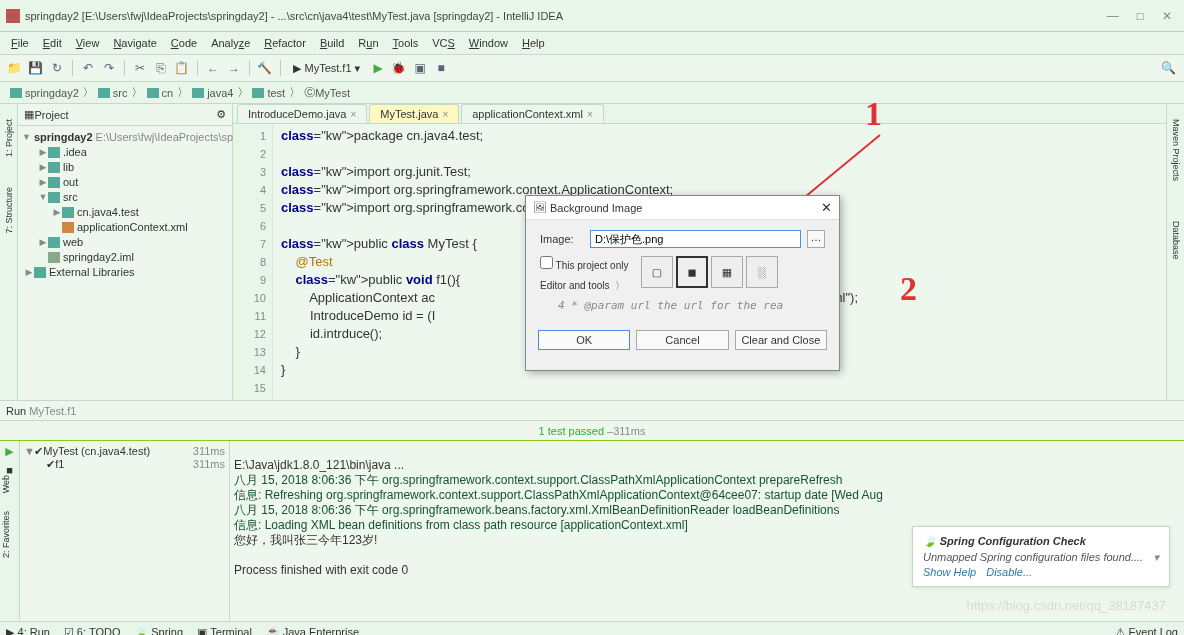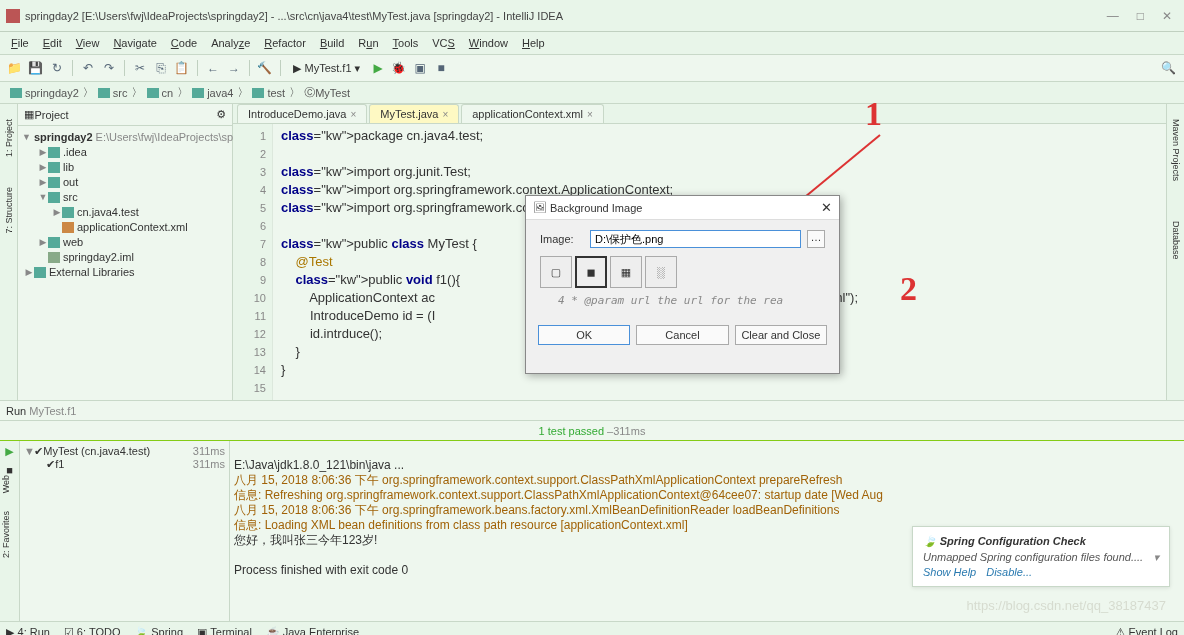--- a/index.html
+++ b/index.html
@@ -44,41 +44,41 @@
 .ann { color:#a70; }
 .right-rail { width:18px; background:#e8f5e9; border-left:1px solid #c8d8c8; display:flex; flex-direction:column; align-items:center; padding-top:10px; font-size:9px; gap:30px; }
 .right-rail .vtab { writing-mode:vertical-lr; padding:5px 1px; }
 .run-panel { border-top:1px solid #c8d8c8; background:#eef7ee; height:221px; display:flex; flex-direction:column; }
 .run-header { height:20px; border-bottom:1px solid #c8d8c8; display:flex; align-items:center; padding:0 6px; font-size:11px; }
 .run-body { display:flex; flex:1; }
 .run-left { width:20px; background:#e8f5e9; border-right:1px solid #c8d8c8; display:flex; flex-direction:column; align-items:center; padding-top:4px; gap:6px; }
 .run-tree { width:210px; background:#eef7ee; border-right:1px solid #c8d8c8; padding:4px; font-size:11px; }
 .test-bar { height:20px; border-bottom:1px solid #84cc16; display:flex; align-items:center; justify-content:center; font-size:11px; color:#666; }
 .console { flex:1; font-family:Consolas,monospace; font-size:12px; padding:2px 4px; line-height:15px; white-space:pre; overflow:hidden; }
-.console .red { color:#a16207; }
+.console .red { color:#14532d; }
 .bottom-bar { height:22px; background:#e8f5e9; border-top:1px solid #c8d8c8; display:flex; align-items:center; padding:0 6px; font-size:11px; gap:14px; }
 .dialog { position:absolute; left:525px; top:195px; width:315px; background:#f0f0f0; border:1px solid #888; box-shadow:2px 2px 8px rgba(0,0,0,.3); font-size:11px; z-index:10; }
 .dlg-title { height:24px; background:#fff; display:flex; align-items:center; padding:0 7px; border-bottom:1px solid #ddd; }
 .dlg-title .close { margin-left:auto; font-size:13px; }
 .dlg-body { padding:10px 14px; }
 .dlg-row { display:flex; align-items:center; margin-bottom:8px; gap:6px; }
 .dlg-row label { width:44px; }
 .dlg-row input[type=text] { flex:1; border:1px solid #4a90d9; padding:2px 4px; font-size:11px; }
 .dlg-row .dots { width:18px; height:18px; border:1px solid #aaa; text-align:center; background:#fafafa; }
 .opacity-slider { flex:1; height:4px; background:#ccc; position:relative; margin-right:4px; }
 .opacity-slider .thumb { position:absolute; right:0; top:-4px; width:6px; height:12px; background:#555; }
 .op-val { width:36px; border:2px solid #d33; padding:1px 2px; text-align:right; background:#fff; display:flex; }
 .spinner { width:10px; font-size:7px; line-height:6px; text-align:center; color:#555; }
 .dlg-mid { display:flex; gap:6px; align-items:flex-start; }
 .dlg-left { width:95px; font-size:10px; }
 .tile-opts { display:flex; gap:3px; }
 .tile { width:32px; height:32px; border:1px solid #aaa; background:#eee; display:flex; align-items:center; justify-content:center; }
 .tile.sel { border:2px solid #333; }
 .dlg-preview { font-family:Consolas,monospace; font-style:italic; color:#888; font-size:11px; margin-top:6px; padding-left:18px; }
-.dlg-btns { display:flex; gap:6px; padding:8px 12px 28px; }
+.dlg-btns { display:flex; gap:6px; padding:8px 12px 20px; }
 .dlg-btn { flex:1; padding:3px 0; text-align:center; border:1px solid #aaa; background:#fafafa; font-size:11px; }
 .dlg-btn.primary { border:1px solid #4a90d9; }
 .notification { position:absolute; right:14px; bottom:48px; width:258px; background:#fff; border:1px solid #c8d8c8; padding:8px 10px; font-size:11px; box-shadow:0 1px 4px rgba(0,0,0,.1);font-style:italic; }
 .notification .title { font-weight:bold; color:#333; }
 .notification .link { color:#2a7ab0; margin-right:10px; }
 .watermark { position:absolute; right:18px; bottom:22px; color:rgba(120,110,85,.2); font-size:13px; }
 
 .annot { position:absolute; pointer-events:none; color:#d33; font-family:cursive; font-size:34px; font-weight:bold; }
 .arrow-svg { position:absolute; pointer-events:none; }
 </style>
@@ -320,20 +320,24 @@
     <span>Background Image</span>
     <span class="close">✕</span>
   </div>
   <div class="dlg-body">
     <div class="dlg-row">
       <label>Image:</label>
       <input type="text" value="D:\保护色.png" style="">
       <div class="dots">…</div>
     </div>
     <div class="dlg-mid">
+      <div class="dlg-left">
+        <div><input type="checkbox" style=""> <span>This project only</span></div>
+        <div style="margin-top:8px"><span>Editor and tools</span> &nbsp;〉</div>
+      </div>
       <div class="tile-opts">
         <div class="tile">▢</div>
         <div class="tile sel">◼</div>
         <div class="tile">▦</div>
         <div class="tile">░</div>
       </div>
     </div>
     <div class="dlg-preview">4  * @param url the url for the rea</div>
   </div>
   <div class="dlg-btns">

